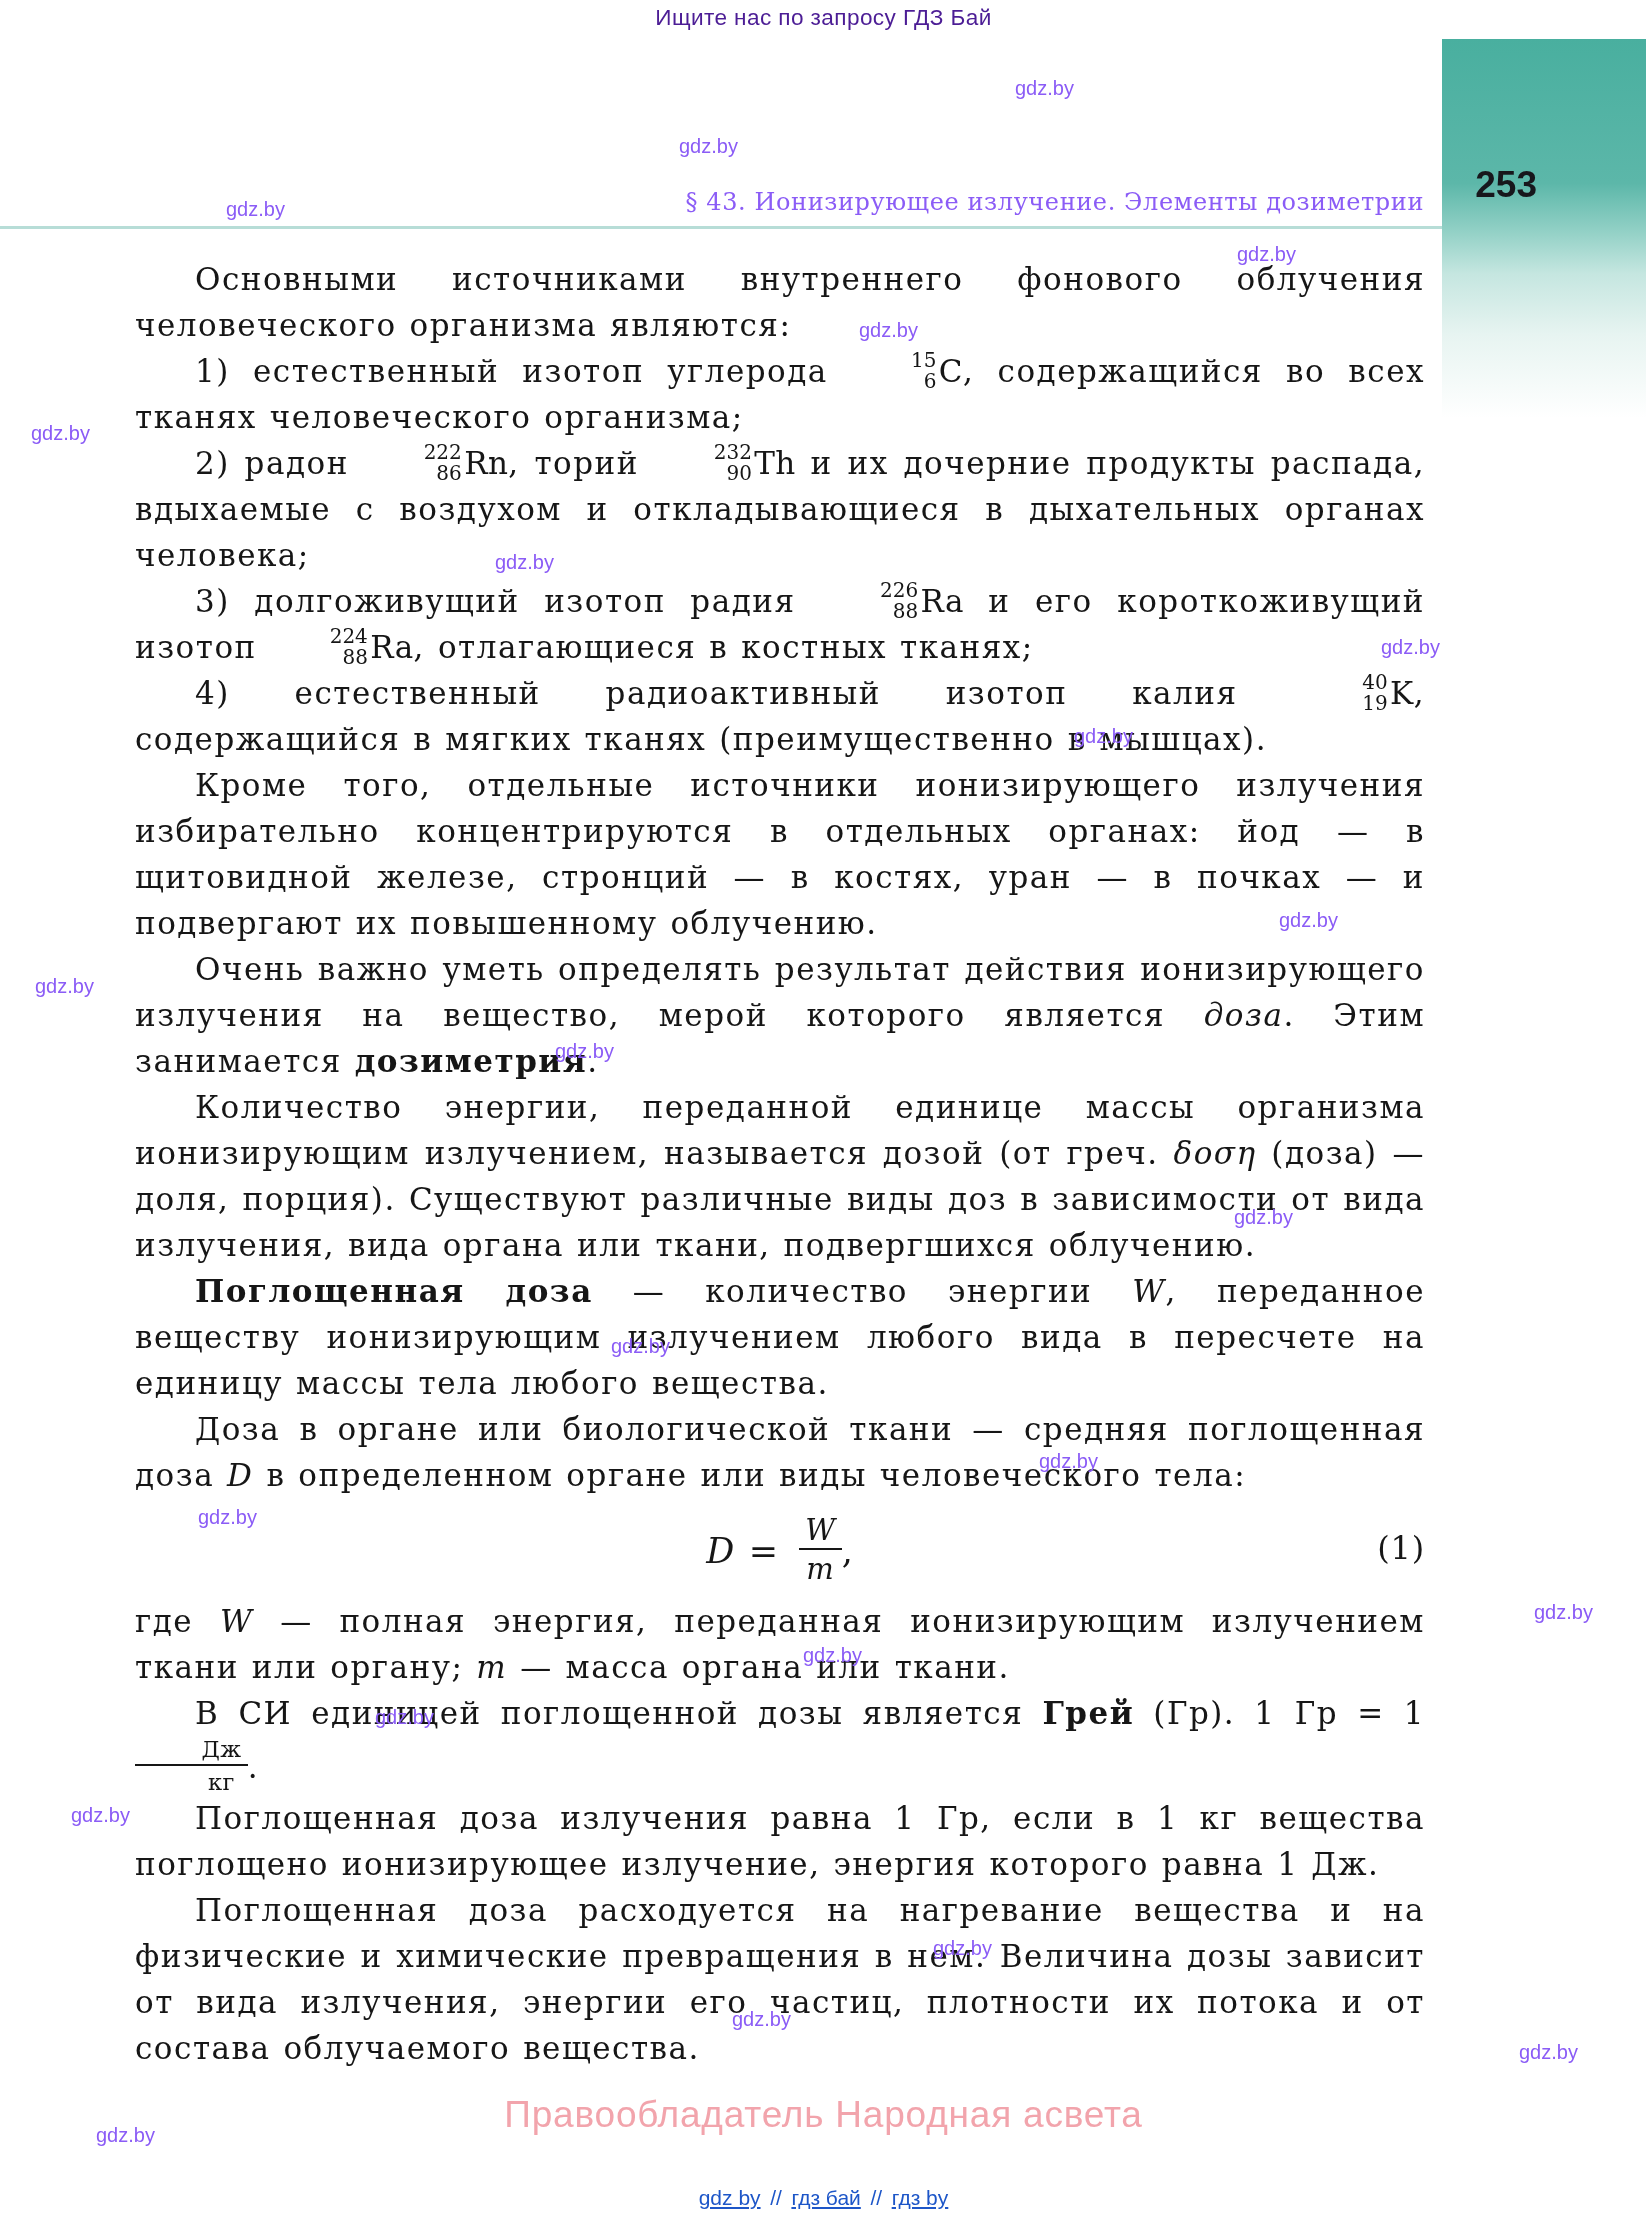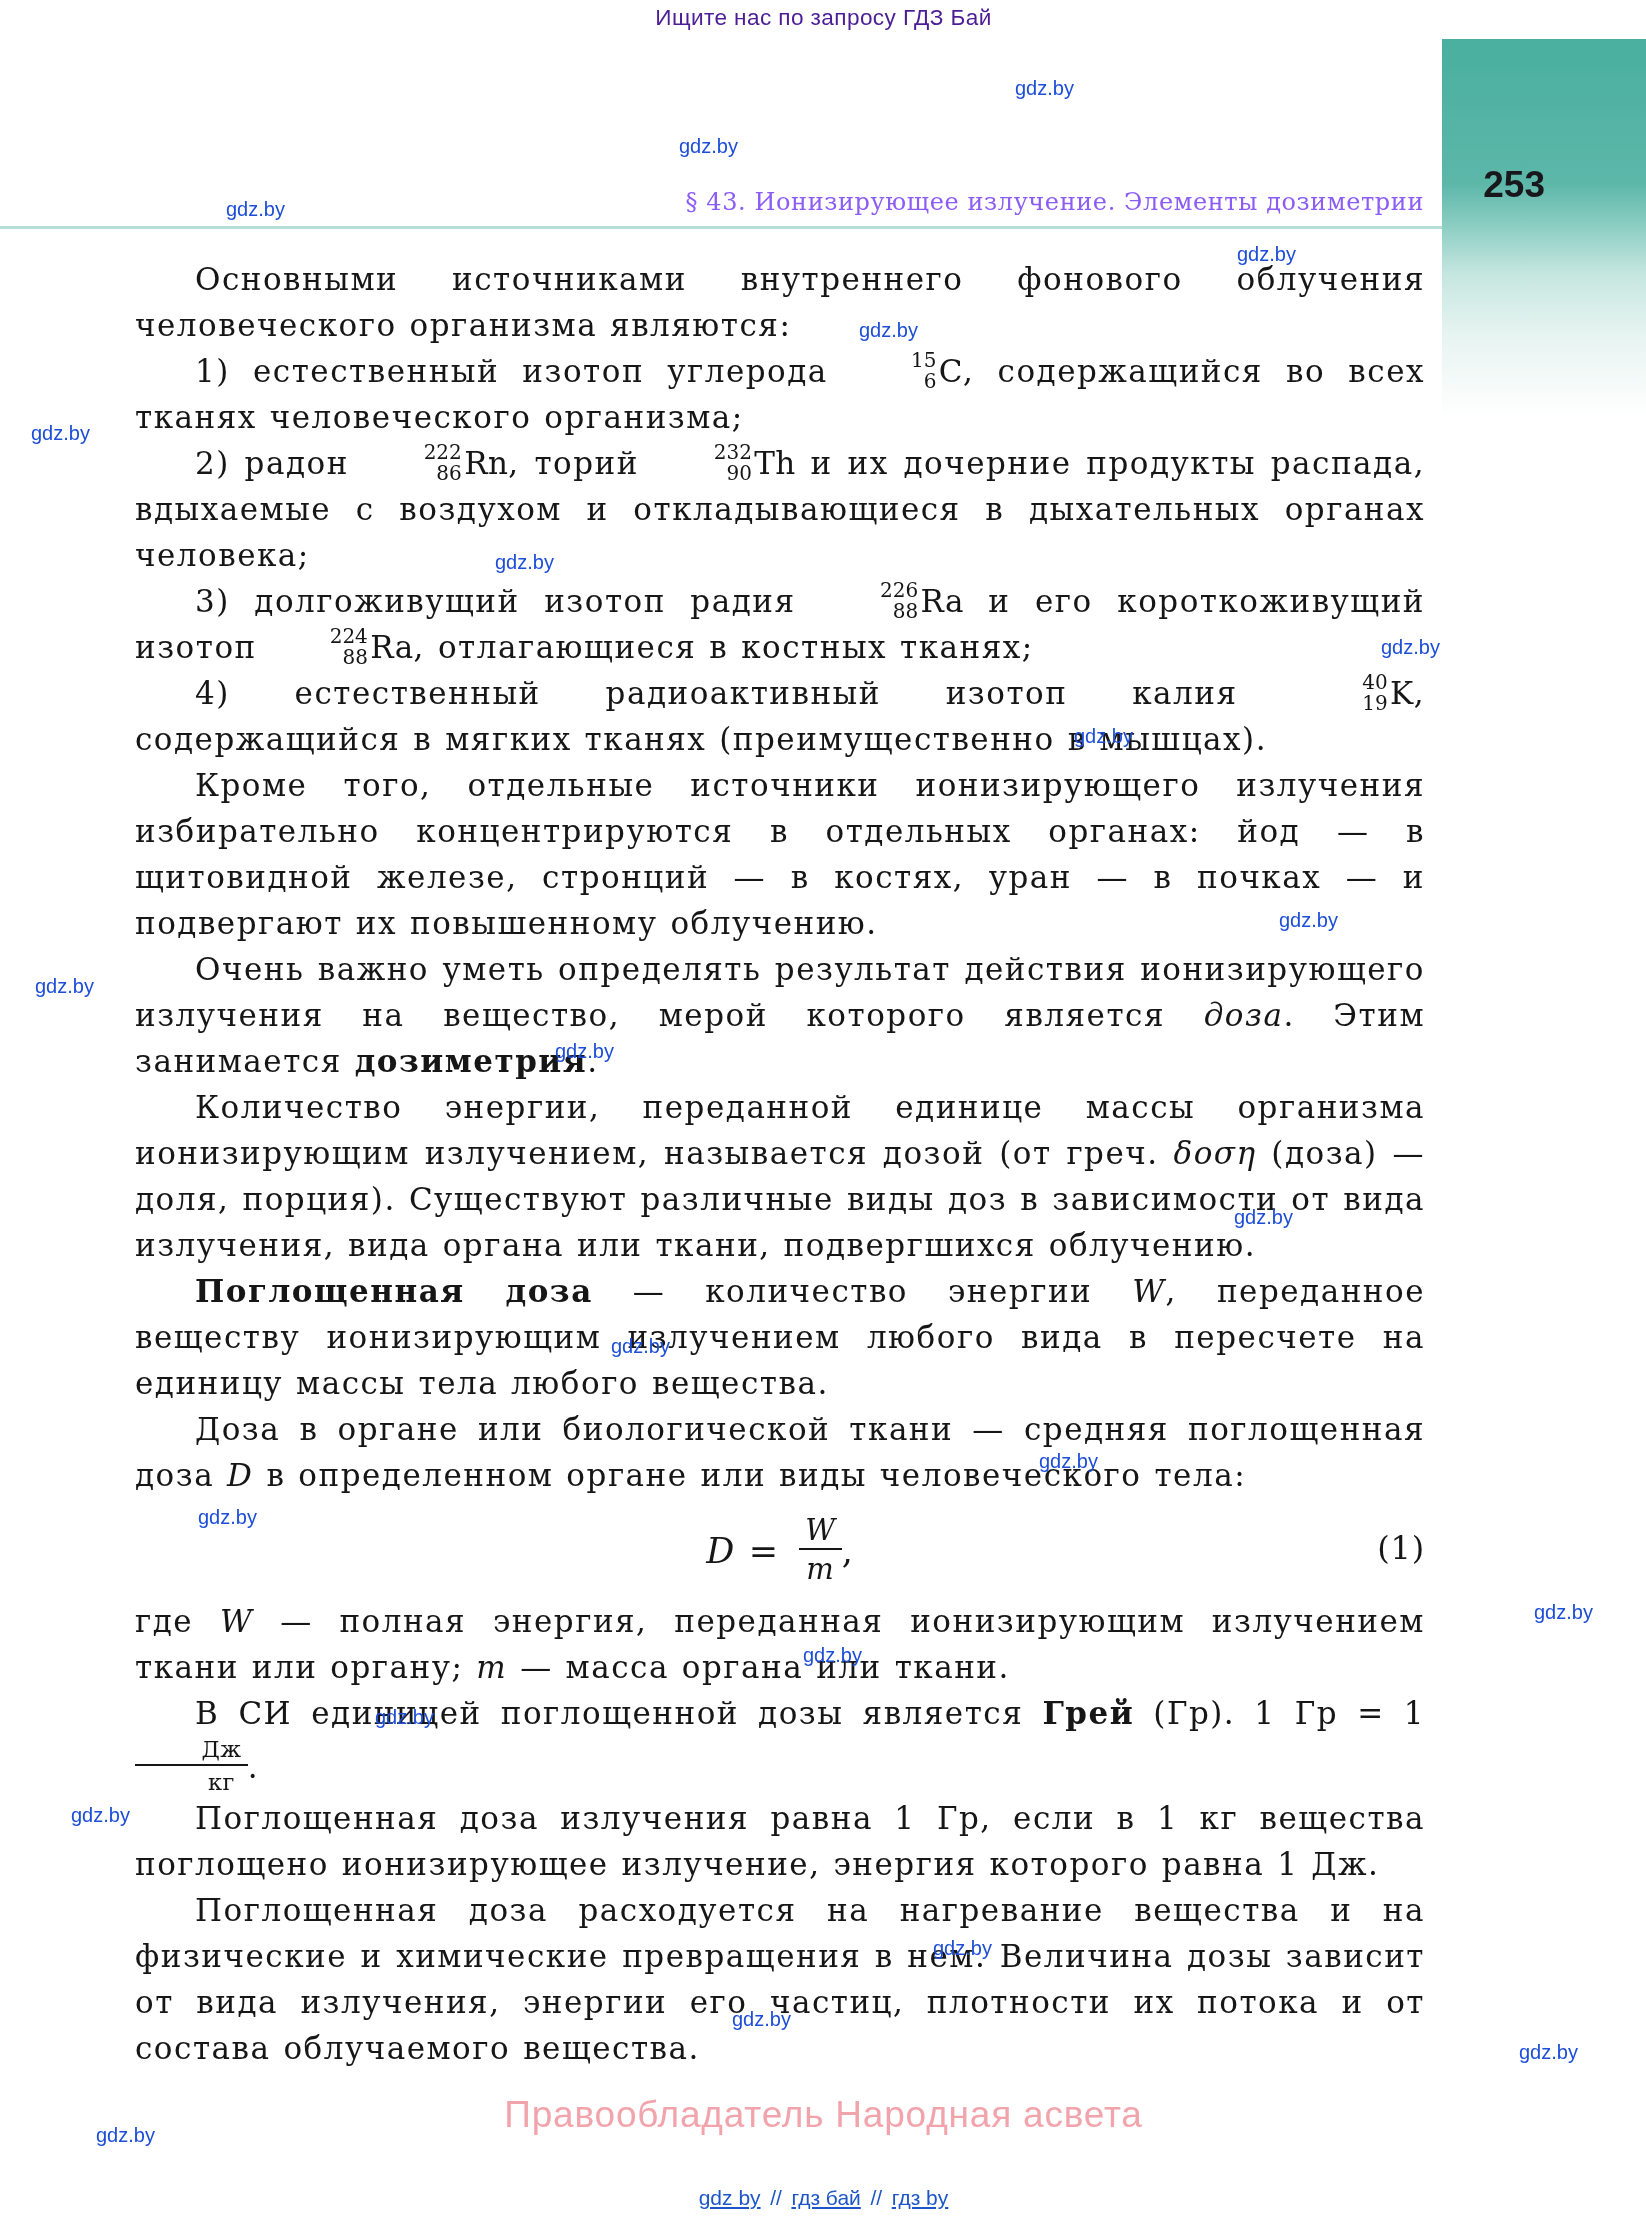--- a/index.html
+++ b/index.html
@@ -35,21 +35,21 @@
     position:absolute; top:226px; left:0; width:100%; height:3.2px;
     background:#b7ddd7;
   }
 
   .section-title {
     position:absolute; top:188px; right:223px;
     font-size:24px; color:#8b5cf6; letter-spacing:0.6px;
     white-space:nowrap;
   }
   .page-number {
-    position:absolute; top:164px; right:102px;
+    position:absolute; top:164px; right:110px;
     font-family:"Liberation Sans","DejaVu Sans",sans-serif;
     font-size:37px; font-weight:bold; color:#17171c;
   }
 
   
   .text-body {
     position:absolute; left:135px; top:256px; width:1290px;
     font-size:31px; line-height:46px;
     letter-spacing:1.5px; word-spacing:1.6px;
     text-align:justify;
@@ -102,21 +102,21 @@
     font-size:21px; color:#1d56c8;
   }
   .bottom-links .flink { color:#1d56c8; text-decoration:underline; cursor:pointer; margin:0 4.8px; }
   .bottom-links .sep { color:#1d56c8; margin:0 4.8px; }
 
   
   .wm-layer { position:absolute; top:0; left:0; width:100%; height:100%; pointer-events:none; }
   .wm {
     position:absolute;
     font-family:"Liberation Sans","DejaVu Sans",sans-serif;
-    font-size:20px; color:#1d4ed8; white-space:nowrap;
+    font-size:20px; color:#8b5cf6; white-space:nowrap;
   }
 </style>
 </head>
 <body>
 
 <div class="page">
 
   <div class="top-banner">Ищите нас по запросу ГДЗ Бай</div>
 
   <div class="header-rule"></div>

